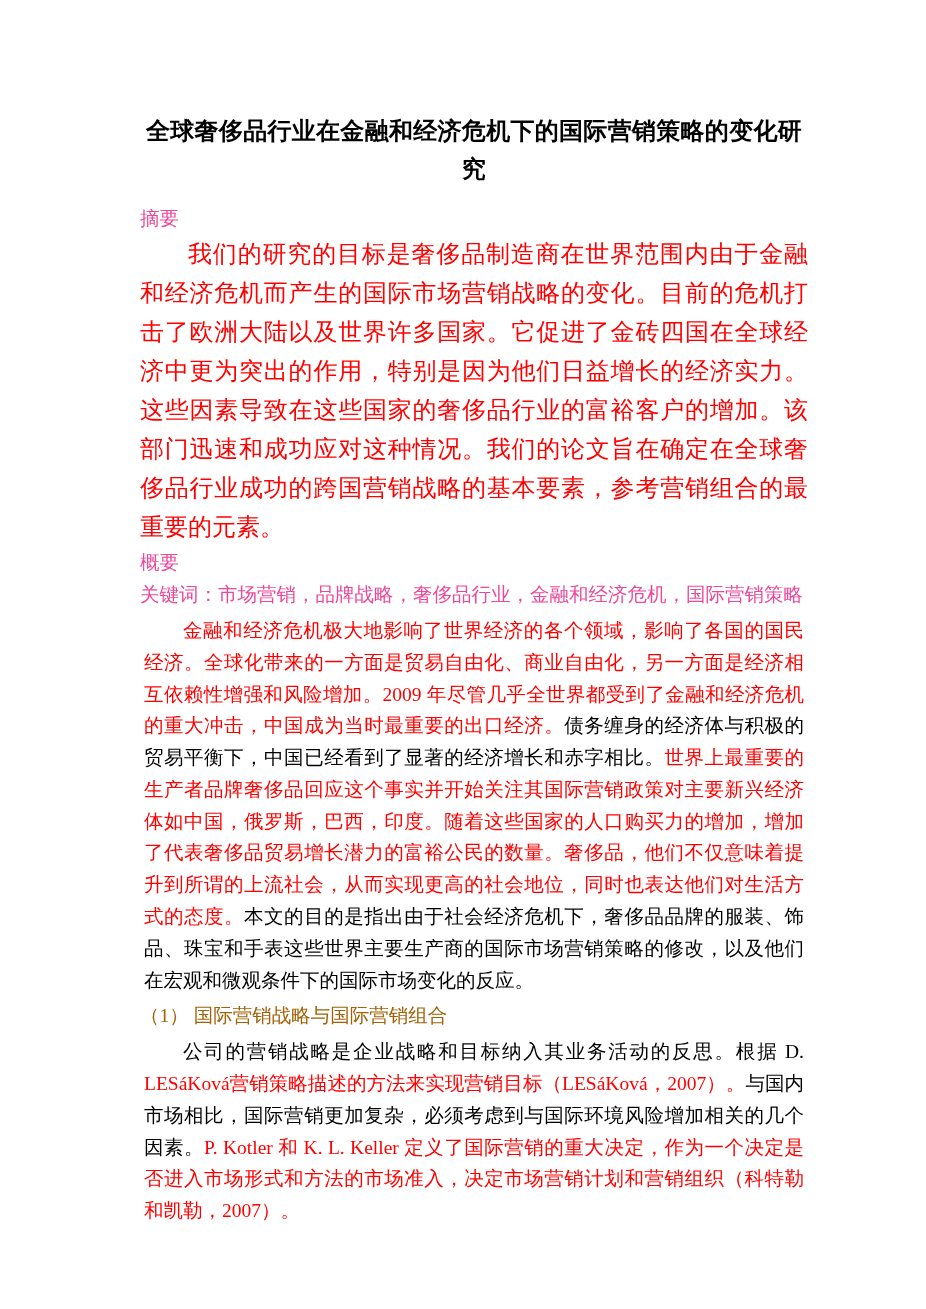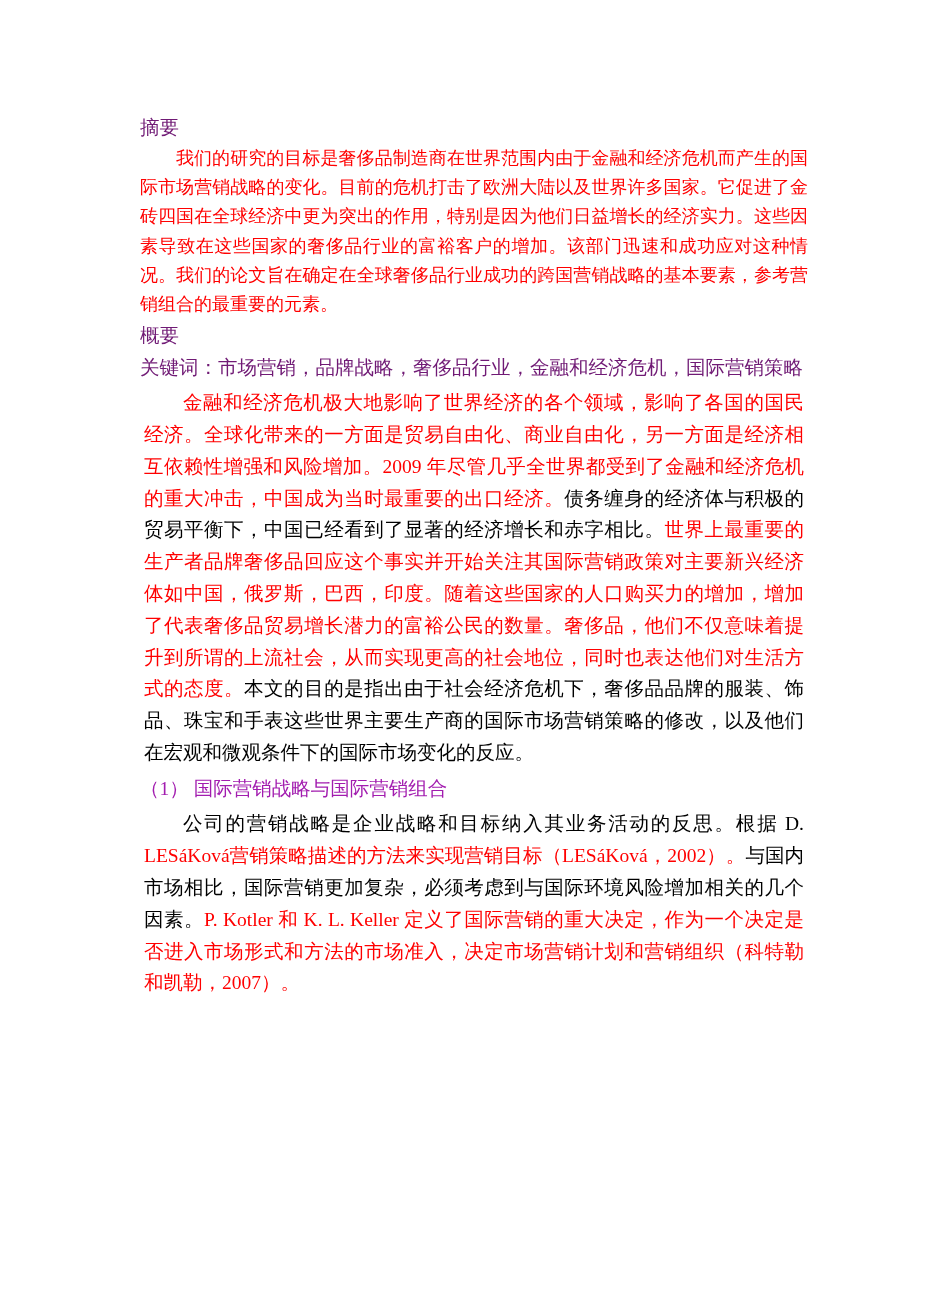--- a/index.html
+++ b/index.html
@@ -23,67 +23,68 @@
     font-family: "Liberation Sans", sans-serif;
     font-weight: bold;
     font-size: 24px;
     line-height: 1.6;
     color: #000000;
     text-align: center;
     margin: 0 0 14px 0;
     letter-spacing: 0.3px;
   }
   .para {
-    font-size: 18px;
+    font-size: 24px;
     line-height: 1.63;
     margin: 0;
     text-align: justify;
     text-justify: inter-ideograph;
     color: #000000;
   }
   .red {
     color: #ff0000;
   }
   .indent {
     text-indent: 2em;
   }
   .label-line {
     font-size: 19.5px;
     line-height: 1.63;
     margin: 0;
-    color: #701a75;
+    color: #ec4899;
   }
   .mix {
     font-size: 19.5px;
     line-height: 1.63;
     margin: 4px;
     text-align: justify;
     text-justify: inter-ideograph;
   }
   .blk { color: #000000; }
   .section-head {
     font-size: 19.5px;
     line-height: 1.63;
     margin: 0;
-    color: #a21caf;
+    color: #a16207;
   }
 </style>
 </head>
 <body>
 
 <div class="page">
 
+  <h1 class="doc-title">全球奢侈品行业在金融和经济危机下的国际营销策略的变化研究</h1>
 
   <p class="label-line">摘要</p>
 
   <p class="para red indent">我们的研究的目标是奢侈品制造商在世界范围内由于金融和经济危机而产生的国际市场营销战略的变化。目前的危机打击了欧洲大陆以及世界许多国家。它促进了金砖四国在全球经济中更为突出的作用，特别是因为他们日益增长的经济实力。这些因素导致在这些国家的奢侈品行业的富裕客户的增加。该部门迅速和成功应对这种情况。我们的论文旨在确定在全球奢侈品行业成功的跨国营销战略的基本要素，参考营销组合的最重要的元素。</p>
 
   <p class="label-line">概要</p>
 
   <p class="label-line">关键词：市场营销，品牌战略，奢侈品行业，金融和经济危机，国际营销策略</p>
 
   <p class="mix indent"><span class="red">金融和经济危机极大地影响了世界经济的各个领域，影响了各国的国民经济。全球化带来的一方面是贸易自由化、商业自由化，另一方面是经济相互依赖性增强和风险增加。</span><span class="red">2009 年尽管几乎全世界都受到了金融和经济危机的重大冲击，中国成为当时最重要的出口经济。</span><span class="blk">债务缠身的经济体与积极的贸易平衡下，中国已经看到了显著的经济增长和赤字相比。</span><span class="red">世界上最重要的生产者品牌奢侈品回应这个事实并开始关注其国际营销政策对主要新兴经济体如中国，俄罗斯，巴西，印度。随着这些国家的人口购买力的增加，增加了代表奢侈品贸易增长潜力的富裕公民的数量。奢侈品，他们不仅意味着提升到所谓的上流社会，从而实现更高的社会地位，同时也表达他们对生活方式的态度。</span><span class="blk">本文的目的是指出由于社会经济危机下，奢侈品品牌的服装、饰品、珠宝和手表这些世界主要生产商的国际市场营销策略的修改，以及他们在宏观和微观条件下的国际市场变化的反应。</span></p>
 
   <p class="section-head">（1） 国际营销战略与国际营销组合</p>
 
-  <p class="mix indent"><span class="blk">公司的营销战略是企业战略和目标纳入其业务活动的反思。根据 D. </span><span class="red">LESáKová营销策略描述的方法来实现营销目标（LESáKová，2002）。</span><span class="blk">与国内市场相比，国际营销更加复杂，必须考虑到与国际环境风险增加相关的几个因素。</span><span class="red">P. Kotler 和 K. L. Keller 定义了国际营销的重大决定，作为一个决定是否进入市场形式和方法的市场准入，决定市场营销计划和营销组织（科特勒和凯勒，2007）。</span></p>
+  <p class="mix indent"><span class="blk">公司的营销战略是企业战略和目标纳入其业务活动的反思。根据 D. </span><span class="red">LESáKová营销策略描述的方法来实现营销目标（LESáKová，2007）。</span><span class="blk">与国内市场相比，国际营销更加复杂，必须考虑到与国际环境风险增加相关的几个因素。</span><span class="red">P. Kotler 和 K. L. Keller 定义了国际营销的重大决定，作为一个决定是否进入市场形式和方法的市场准入，决定市场营销计划和营销组织（科特勒和凯勒，2007）。</span></p>
 
 </div>
 
 </body></html>

